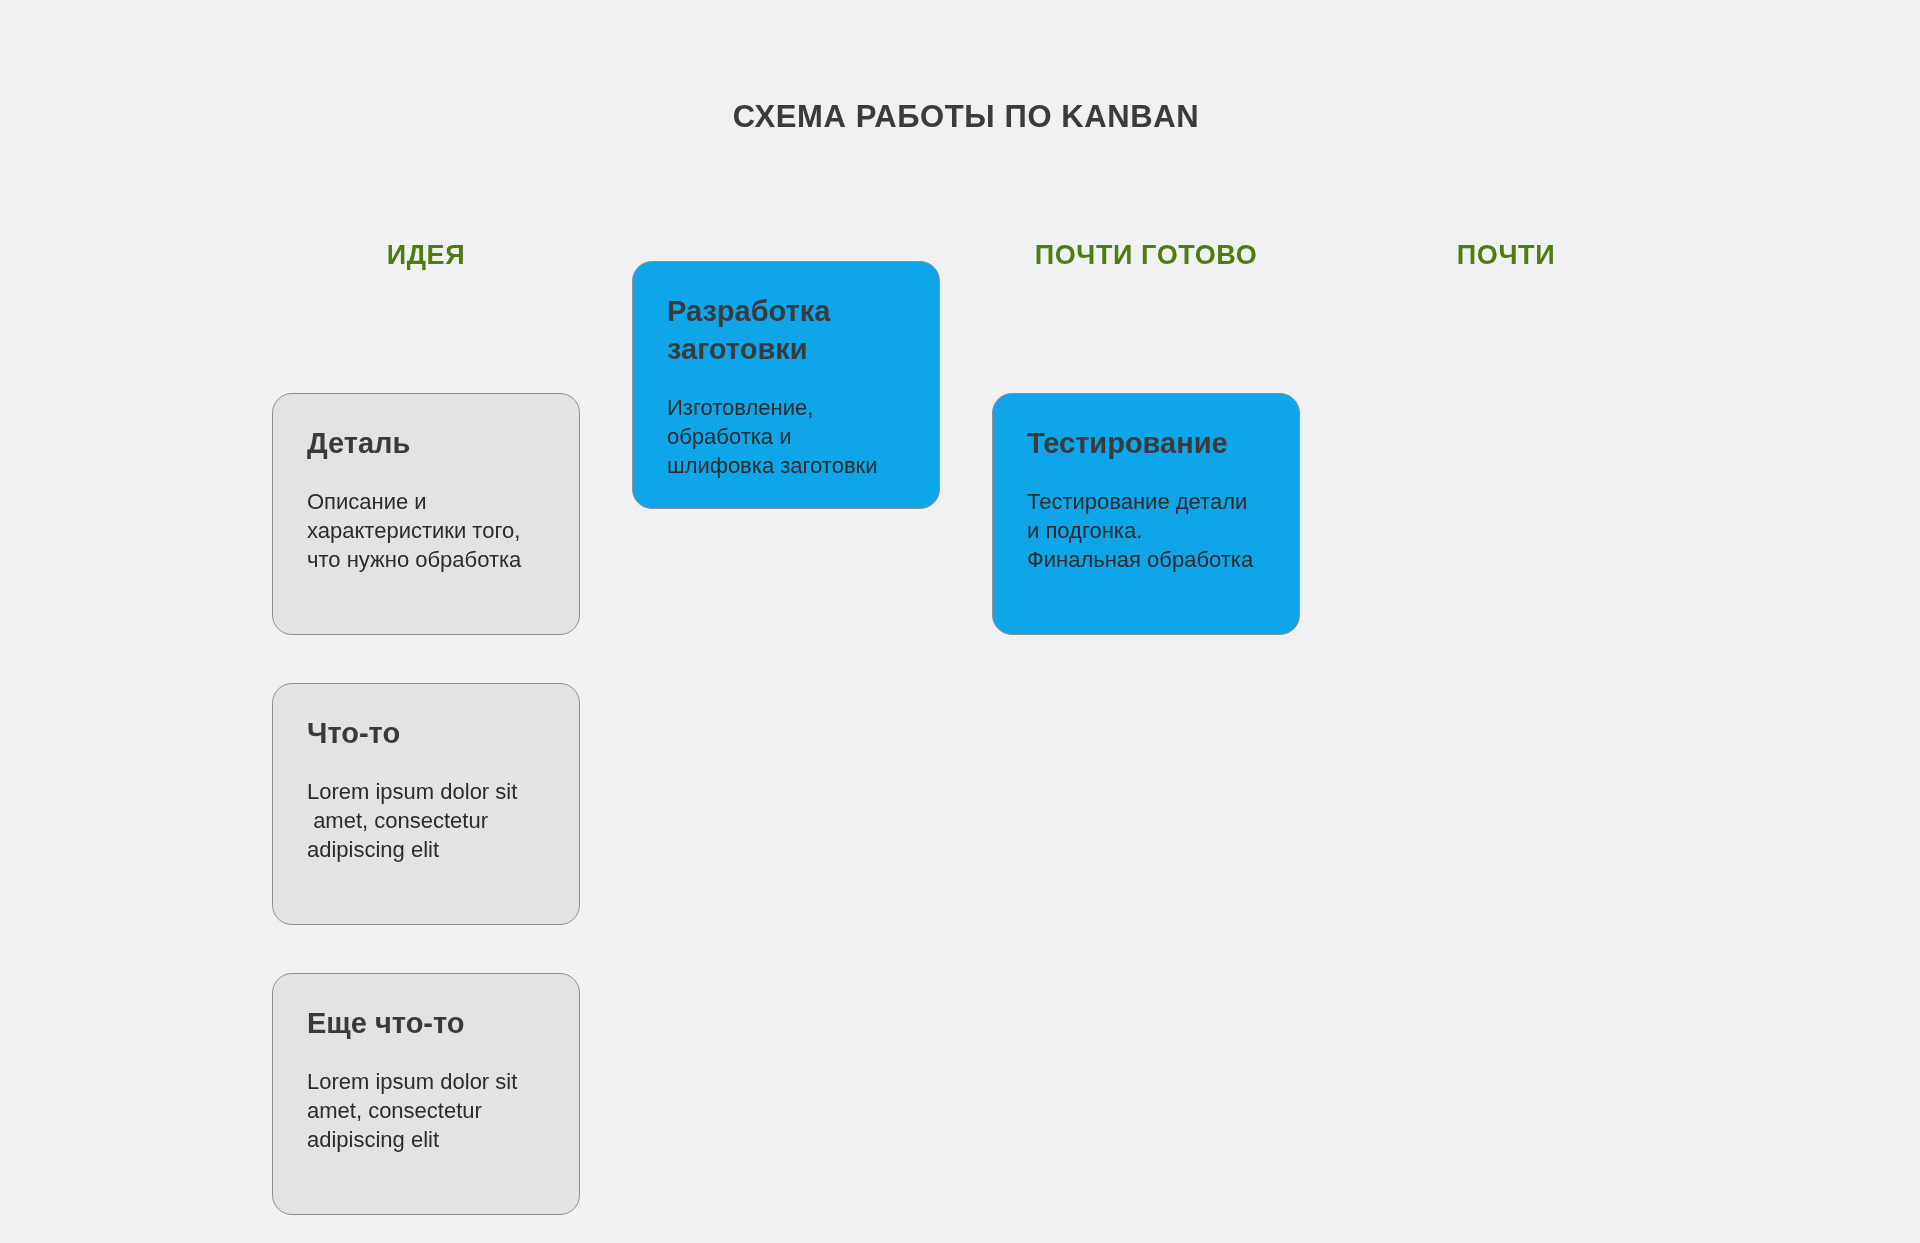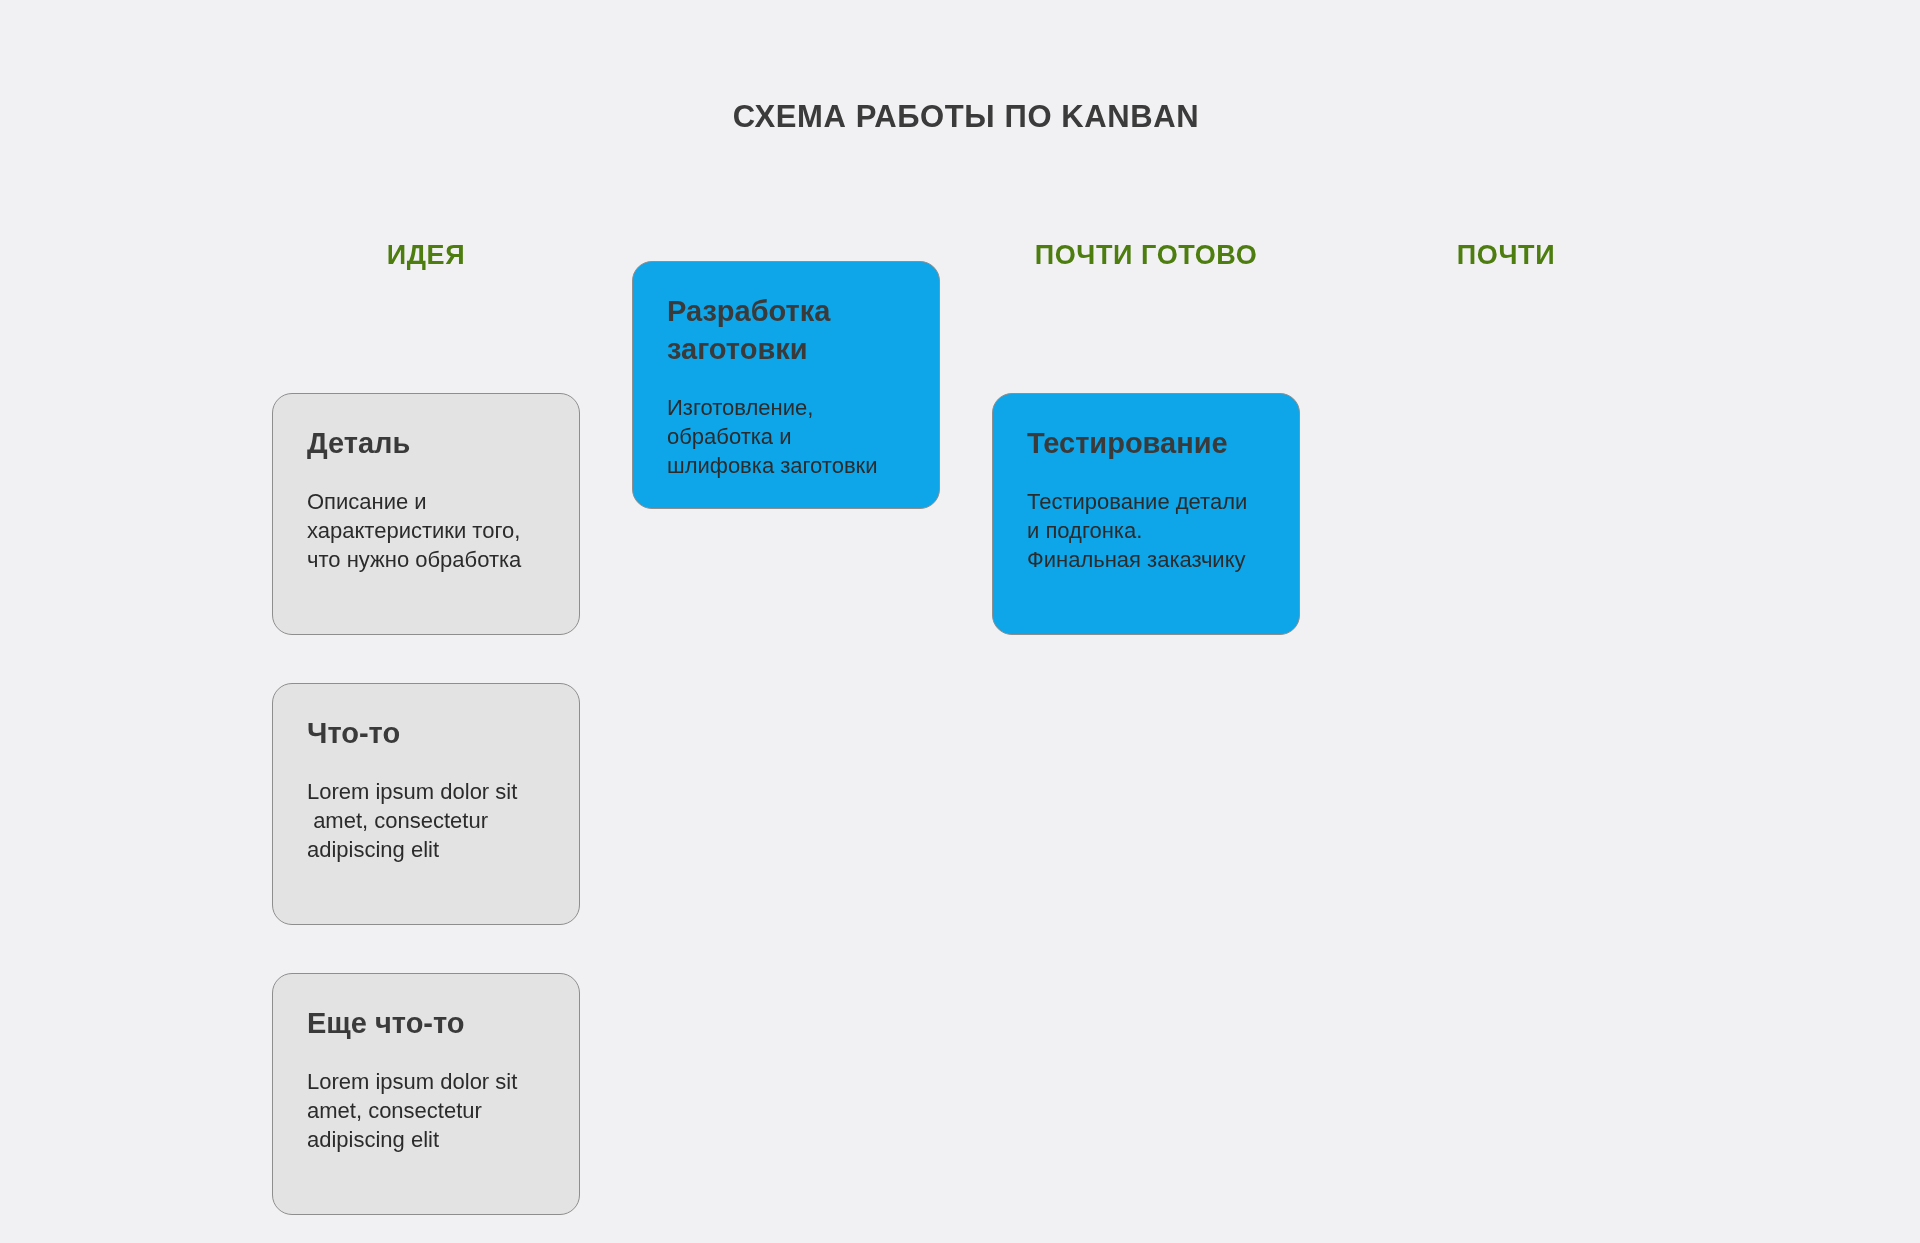--- a/index.html
+++ b/index.html
@@ -132,21 +132,21 @@
       </div>
     </div>
 
     <div class="column">
       <div class="col-header">ПОЧТИ ГОТОВО</div>
       <div class="cards">
         <div class="card">
           <div class="card-title">Тестирование</div>
           <div class="card-body">Тестирование детали
 и подгонка.
-Финальная заказчику</div>
+Финальная обработка</div>
         </div>
       </div>
     </div>
 
     <div class="column">
       <div class="col-header">ПОЧТИ</div>
     </div>
 
   </div>
 </div>

